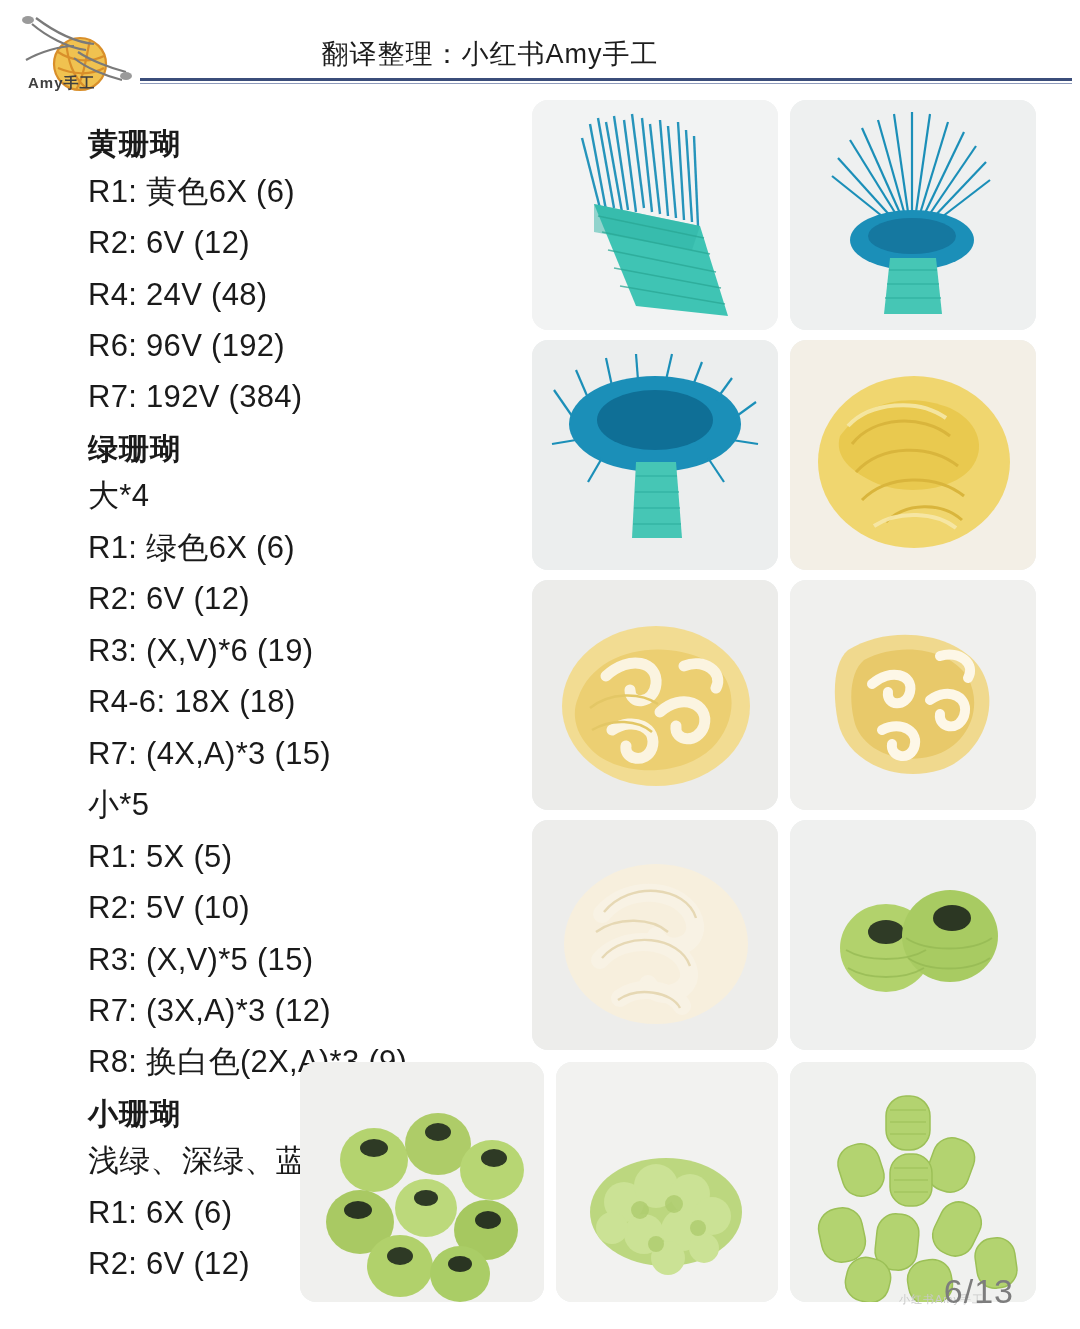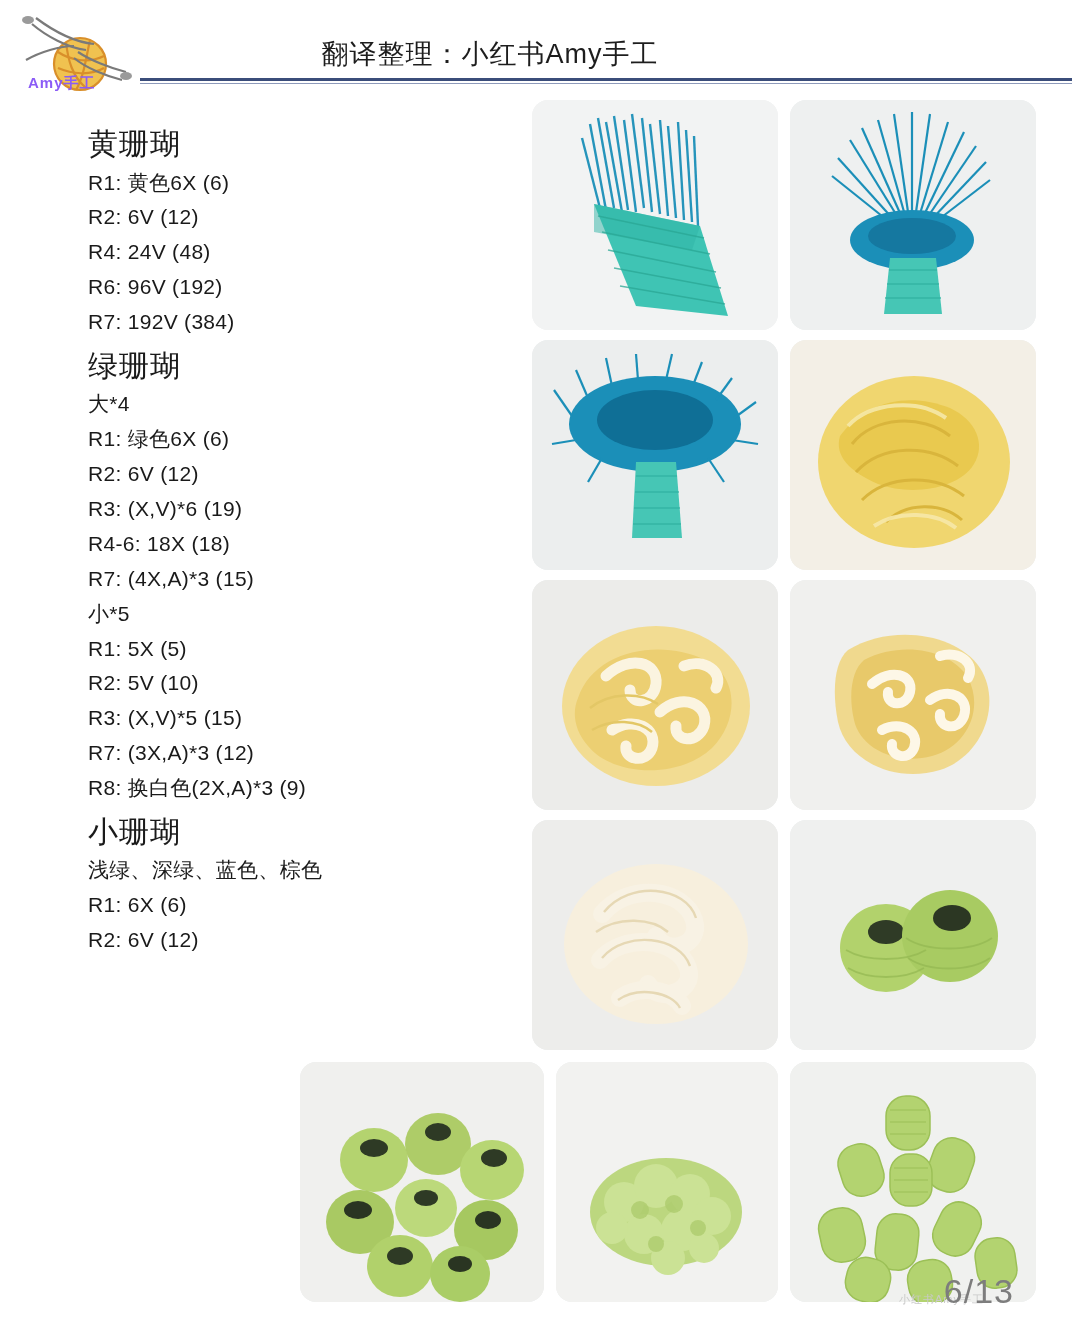--- a/index.html
+++ b/index.html
@@ -32,21 +32,21 @@
     height: 104px;
   }
   .logo svg { display: block; }
   .logo-text {
     position: absolute;
     left: 28px;
     top: 74px;
     font-size: 15px;
     font-weight: bold;
     letter-spacing: 1px;
-    color: #8b5cf6;
+    color: #404040;
     white-space: nowrap;
   }
   .header-title {
     position: absolute;
     left: 0;
     top: 36px;
     width: 980px;
     text-align: center;
     font-size: 27px;
     color: #1d1d1d;
@@ -71,27 +71,27 @@
 
   
   .text-col {
     position: absolute;
     left: 88px;
     top: 118px;
     width: 430px;
   }
   .sec-title {
     font-size: 30px;
-    font-weight: normal;
+    font-weight: bold;
     line-height: 1.32;
     margin: 6px 0 2px 0;
     letter-spacing: 1px;
   }
   .line {
-    font-size: 21px;
+    font-size: 31px;
     line-height: 1.66;
     letter-spacing: 0.3px;
     white-space: nowrap;
   }
 
   
   .photo {
     position: absolute;
     border-radius: 16px;
     overflow: hidden;

